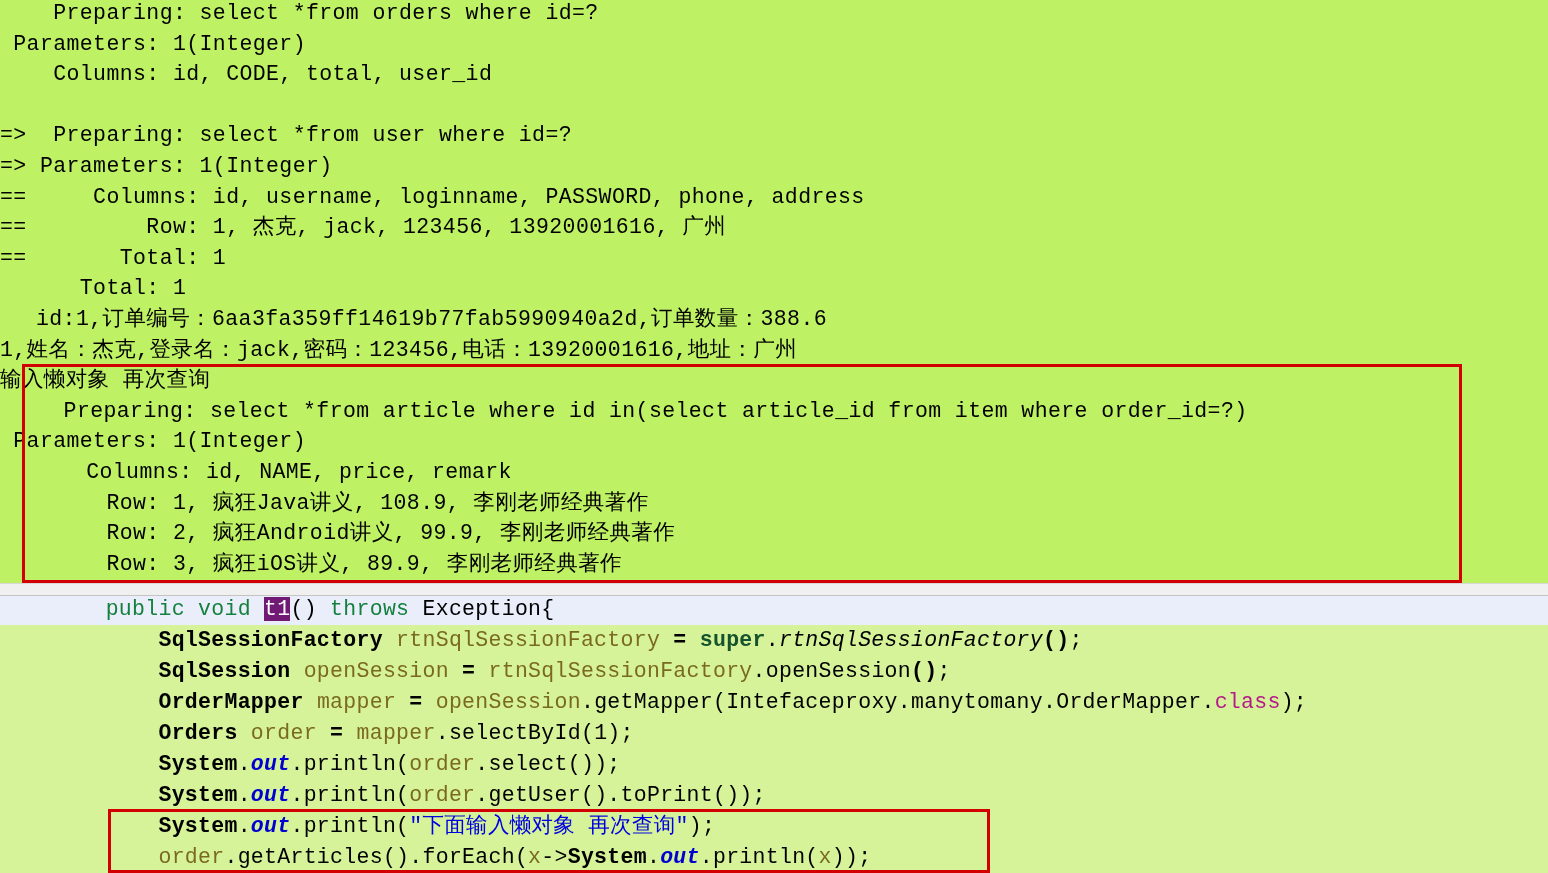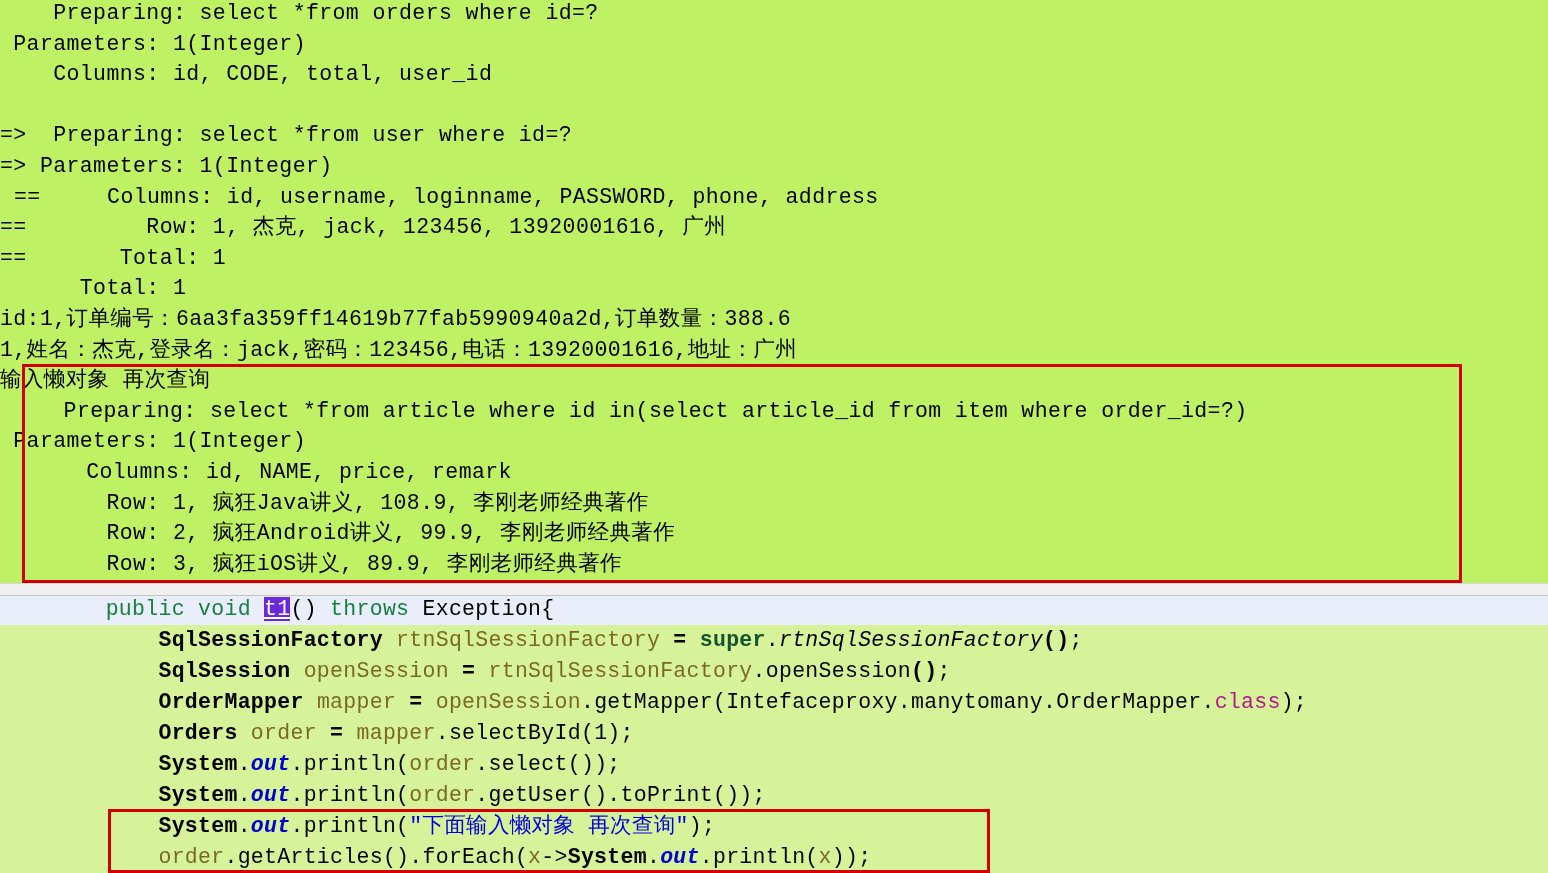--- a/index.html
+++ b/index.html
@@ -97,39 +97,38 @@
   .kw      { color: #15803d; font-weight: normal; }   
   .kw2     { color: #14532d; font-weight: bold; }   
   .kwcls   { color: #b5188a; }                      
   .type    { color: #000000; font-weight: bold; }   
   .var     { color: #7a6a20; }                      
   .fld     { color: #0000d0; font-weight: bold; font-style: italic; } 
   .mi      { color: #000000; font-style: italic; }  
   .str     { color: #0000e0; }                      
   .plain   { color: #000000; }
   .selname {
-    background: #6d28d9;
+    background: #701a75;
     color: #ffffff;
-    text-decoration: underline;
   }
 </style>
 </head>
 <body>
 
 <div id="console">
     <div class="cline" style="top: -2px;">    Preparing: select *from orders where id=?</div>
     <div class="cline" style="top: 28.6px;"> Parameters: 1(Integer)</div>
     <div class="cline" style="top: 59.2px;">    Columns: id, CODE, total, user_id</div>
     <div class="cline" style="top: 120.4px;">=&gt;  Preparing: select *from user where id=?</div>
     <div class="cline" style="top: 151px;">=&gt; Parameters: 1(Integer)</div>
-    <div class="cline" style="top: 181.6px; margin-left: 14px;">==     Columns: id, username, loginname, PASSWORD, phone, address</div>
+    <div class="cline" style="top: 181.6px;">==     Columns: id, username, loginname, PASSWORD, phone, address</div>
     <div class="cline" style="top: 212.2px;">==         Row: 1, 杰克, jack, 123456, 13920001616, 广州</div>
     <div class="cline" style="top: 242.8px;">==       Total: 1</div>
     <div class="cline" style="top: 273.4px;">      Total: 1</div>
-    <div class="cline" style="top: 304px;">id:1,订单编号：6aa3fa359ff14619b77fab5990940a2d,订单数量：388.6</div>
+    <div class="cline" style="top: 304px; padding-left: 36px;">id:1,订单编号：6aa3fa359ff14619b77fab5990940a2d,订单数量：388.6</div>
     <div class="cline" style="top: 334.6px;">1,姓名：杰克,登录名：jack,密码：123456,电话：13920001616,地址：广州</div>
     <div class="cline" style="top: 365.2px;">输入懒对象 再次查询</div>
     <div class="cline" style="top: 395.8px; margin-left: 37px;">  Preparing: select *from article where id in(select article_id from item where order_id=?)</div>
     <div class="cline" style="top: 426.4px;"> Parameters: 1(Integer)</div>
     <div class="cline" style="top: 457px; padding-left: 33px;">    Columns: id, NAME, price, remark</div>
     <div class="cline" style="top: 487.6px;">        Row: 1, 疯狂Java讲义, 108.9, 李刚老师经典著作</div>
     <div class="cline" style="top: 518.2px;">        Row: 2, 疯狂Android讲义, 99.9, 李刚老师经典著作</div>
     <div class="cline" style="top: 548.8px;">        Row: 3, 疯狂iOS讲义, 89.9, 李刚老师经典著作</div>
   </div>
 

